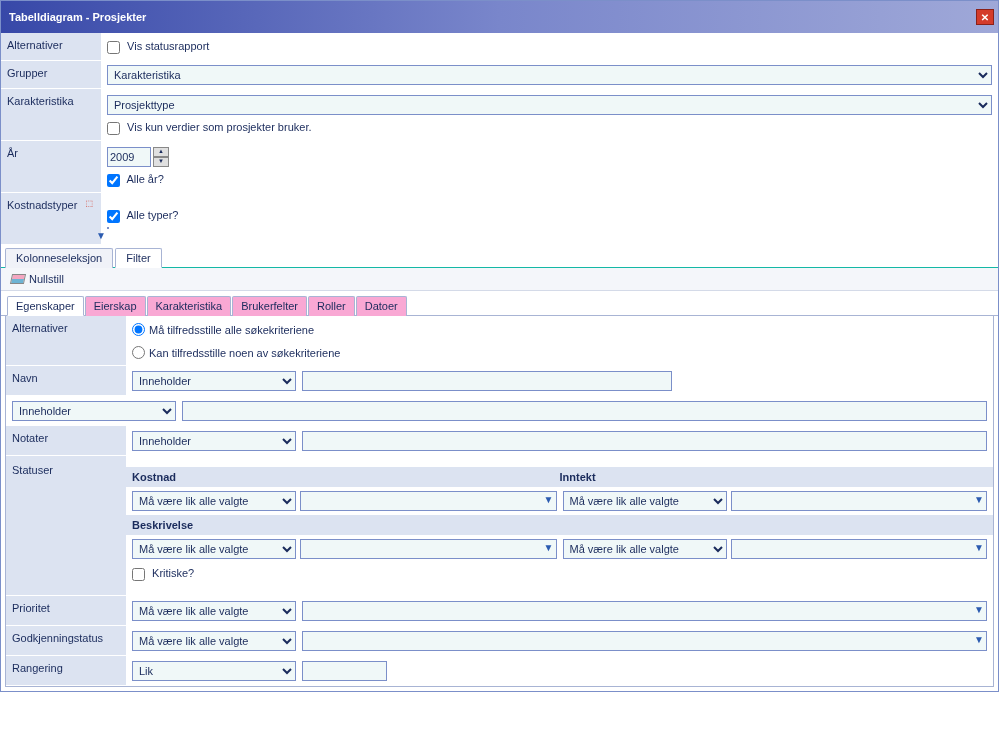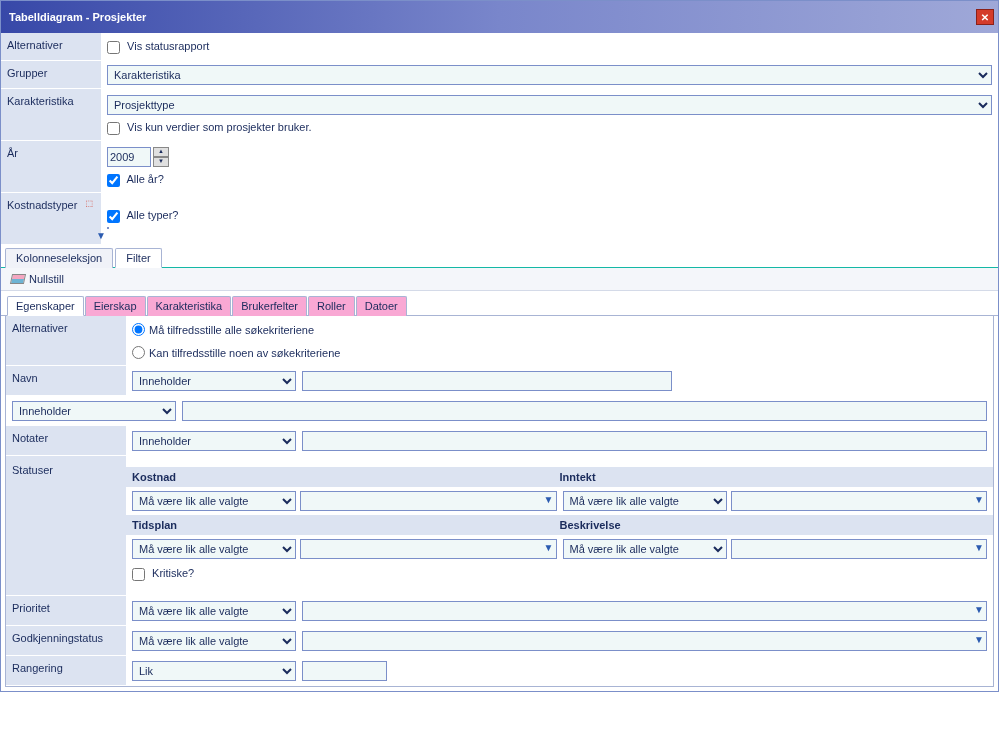--- a/index.html
+++ b/index.html
@@ -203,21 +203,20 @@
                 </div>
             </div>
             <div class="status-col">
               <select class="select-mid"><option>Må være lik alle valgte</option></select>
               <div class="dd-box">
                   <span class="dd-arrow chev-down-icon">▼</span>
                 </div>
             </div>
           </div>
           <div class="status-header">
-            <div>Tidsplan</div>
             <div>Beskrivelse</div>
           </div>
           <div class="status-row">
             <div class="status-col">
               <select class="select-mid"><option>Må være lik alle valgte</option></select>
               <div class="dd-box">
                   <span class="dd-arrow chev-down-icon">▼</span>
                 </div>
             </div>
             <div class="status-col">

